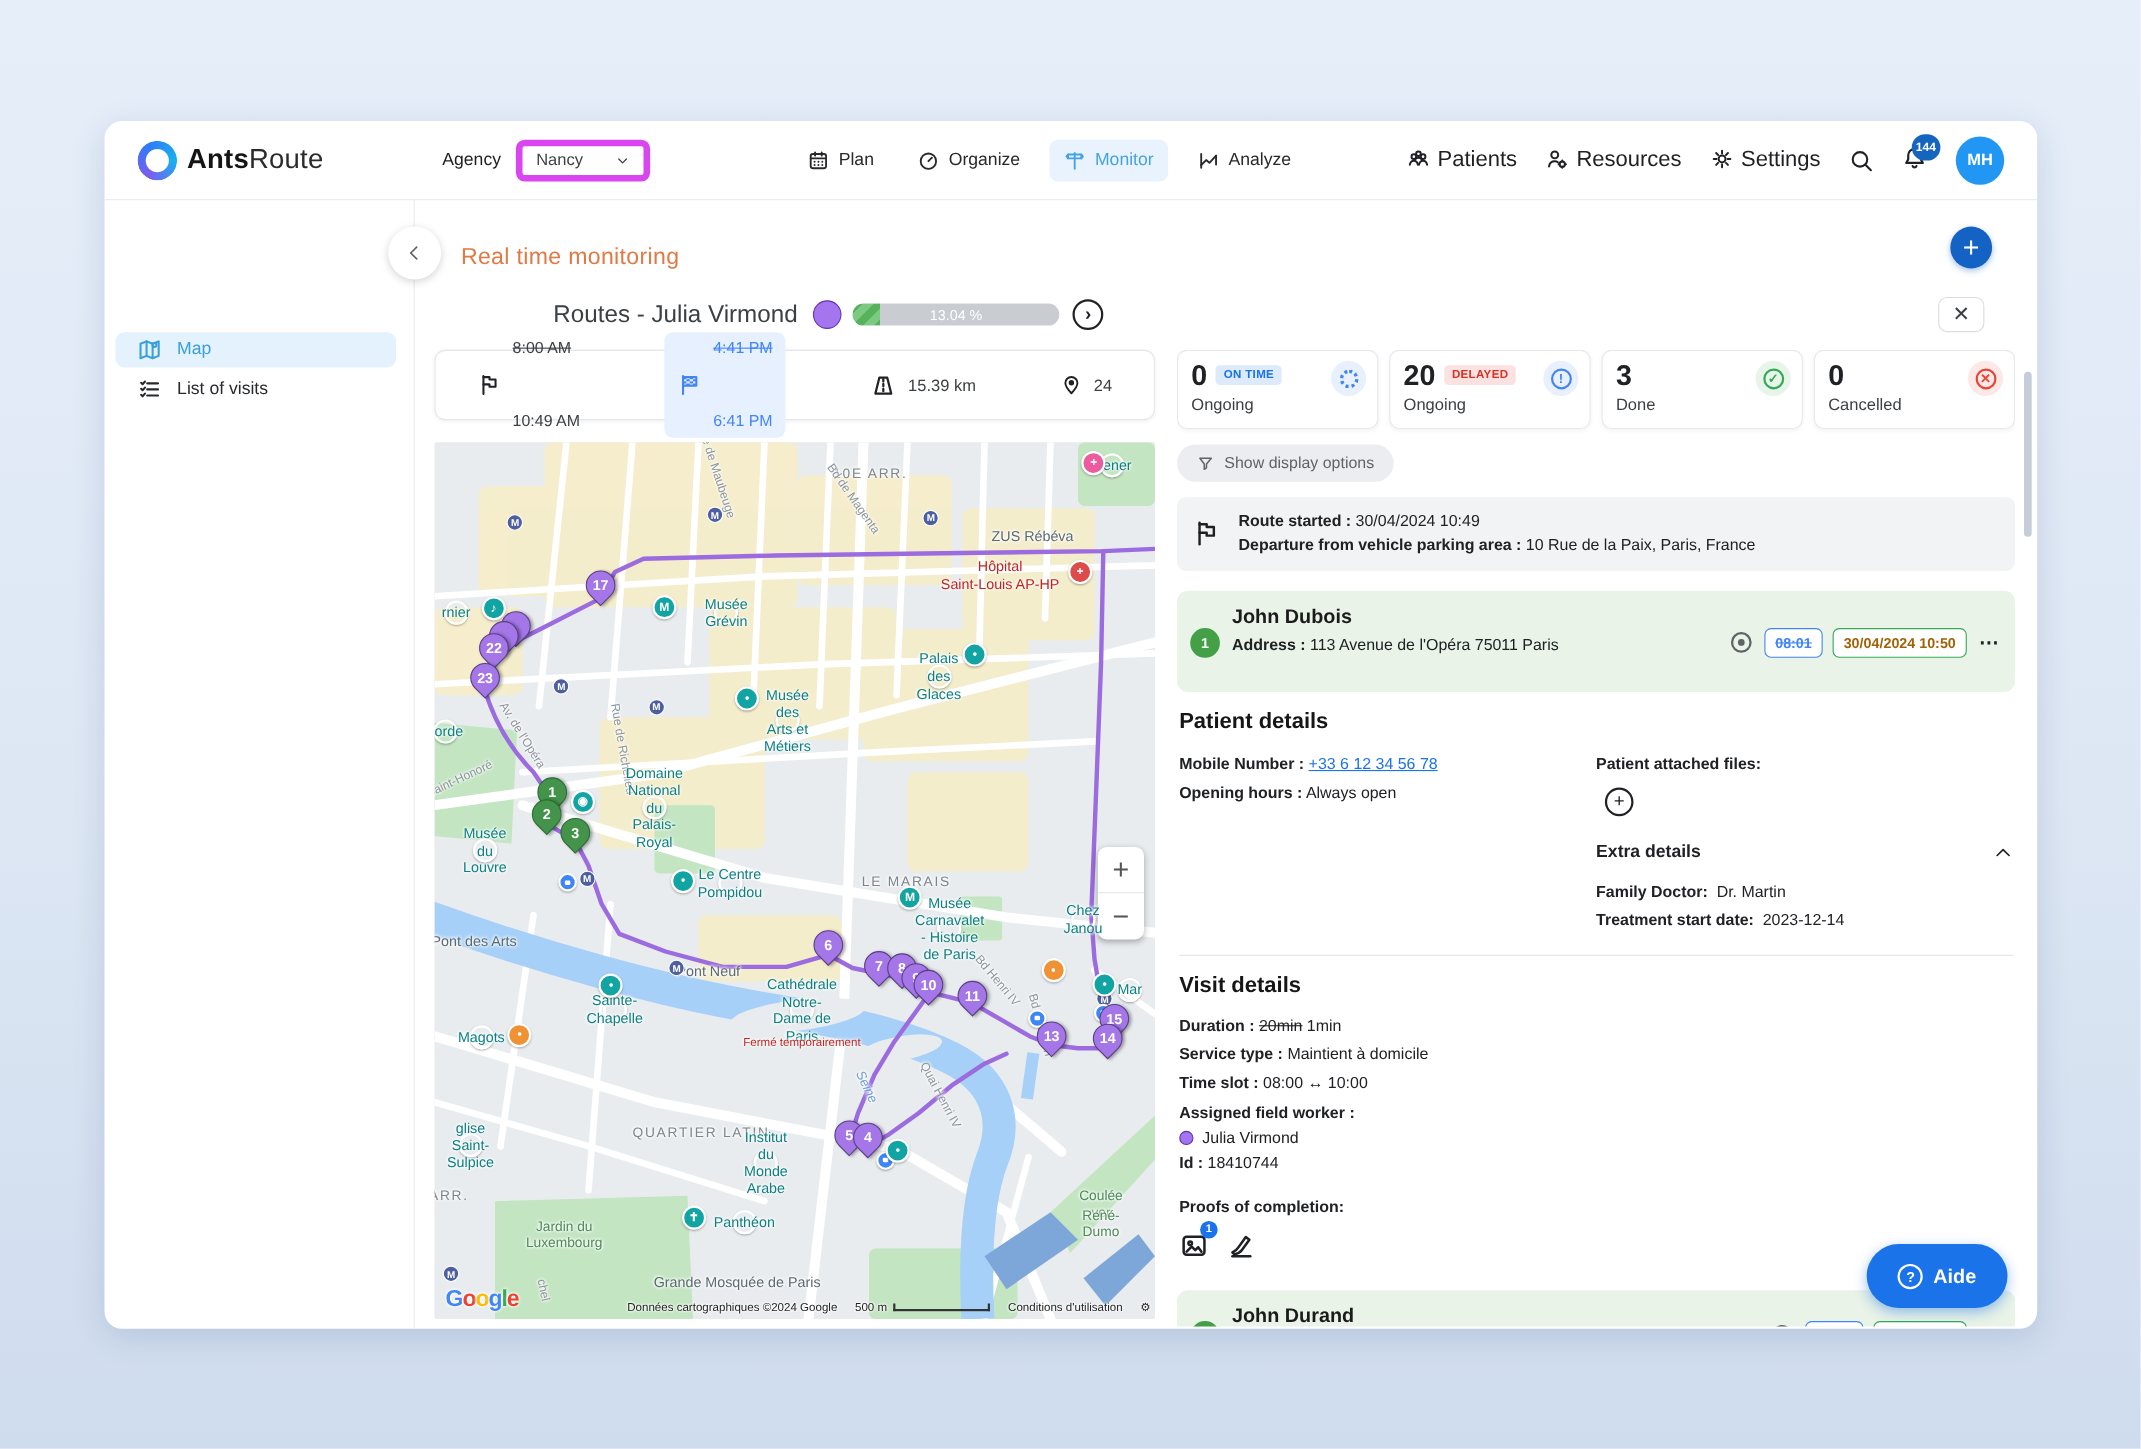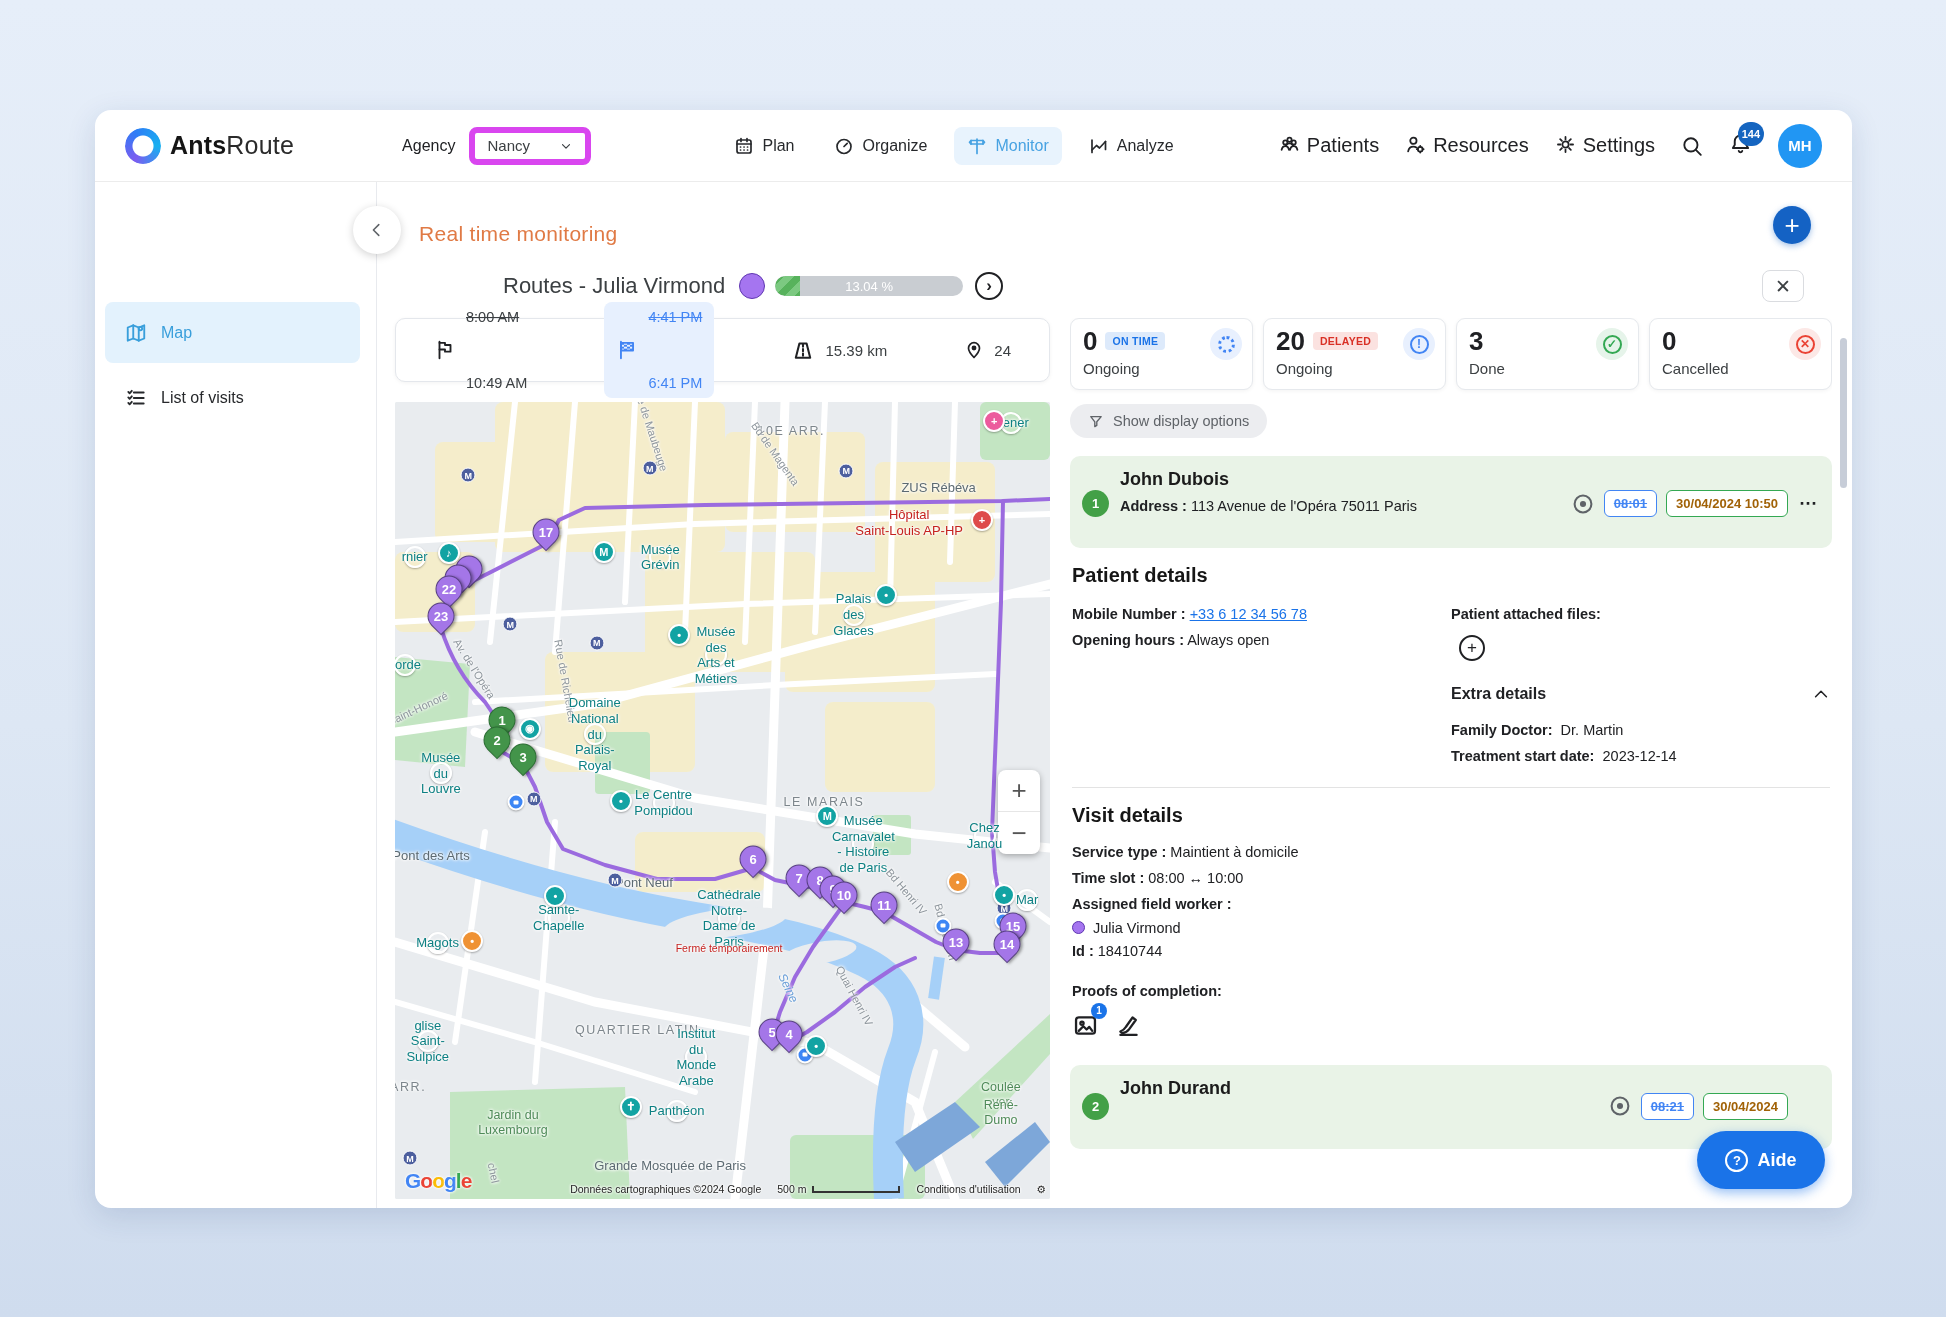--- a/index.html
+++ b/index.html
@@ -28,21 +28,21 @@
   .badge144 { position:absolute; top:-10px; right:-12px; background:#1565c0; color:#fff; font-size:11px; font-weight:700; min-width:24px; height:24px; border-radius:12px; display:flex; align-items:center; justify-content:center; padding:0 4px; }
   .avatar { width:44px; height:44px; border-radius:50%; background:#2196f3; color:#fff; font-weight:700; font-size:15px; display:flex; align-items:center; justify-content:center; cursor:pointer; }
 
   
   .backbtn { position:absolute; left:258px; top:96px; width:48px; height:48px; border-radius:50%; background:#fff; box-shadow:0 2px 8px rgba(0,0,0,.18); display:flex; align-items:center; justify-content:center; cursor:pointer; z-index:5; color:#5f6368; }
   .page-title { position:absolute; left:324px; top:112px; font-size:21px; color:#e07a45; font-weight:500; letter-spacing:.3px; }
   .plusbtn { position:absolute; right:41px; top:96px; width:38px; height:38px; border-radius:50%; background:#1462c4; color:#fff; font-size:26px; font-weight:400; display:flex; align-items:center; justify-content:center; cursor:pointer; box-shadow:0 2px 6px rgba(20,98,196,.4); }
 
   
   .sidebar { position:absolute; left:0; top:72px; bottom:0; width:282px; border-right:1px solid #e8eaee; padding-top:116px; }
-  .sideitem { display:flex; align-items:center; gap:14px; height:61px; margin:4px 16px 4px 10px; padding:0 20px; border-radius:8px; font-size:16px; color:#27292c; cursor:pointer; }
+  .sideitem { display:flex; align-items:center; gap:14px; height:32px; margin:4px 16px 4px 10px; padding:0 20px; border-radius:8px; font-size:16px; color:#27292c; cursor:pointer; }
   .sideitem.active { background:#e3f2fd; color:#399fdb; }
 
   
   .routes-header { position:absolute; left:282px; top:147px; right:0; height:58px; display:flex; align-items:center; }
   .routes-title { margin-left:126px; font-size:22px; color:#3c4043; }
   .worker-dot { width:26px; height:26px; border-radius:50%; background:#a575f0; border:1.5px solid #5e35b1; margin-left:14px; }
   .progress { width:188px; height:20px; border-radius:10px; background:#c9cdd2; margin-left:10px; position:relative; overflow:hidden; }
   .progress .fill { height:100%; border-radius:10px 0 0 10px; background:repeating-linear-gradient(135deg,#57b25c 0 7px,#7cc981 7px 14px); }
   .progress .ptxt { position:absolute; inset:0; display:flex; align-items:center; justify-content:center; color:#fff; font-size:13px; font-weight:500; }
   .circbtn { width:28px; height:28px; border-radius:50%; border:2px solid #202124; display:flex; align-items:center; justify-content:center; margin-left:12px; cursor:pointer; font-size:17px; font-weight:700; color:#202124; }
@@ -646,20 +646,30 @@
       </div>
     </div>
 
     <div class="pill">
       <svg class="ic" width="16" height="16" viewBox="0 0 20 20">
           <path d="M3.5 4.5h13L11 11v4.5l-2.5 1.5v-6z"></path>
         </svg>
       <span>Show display options</span>
     </div>
 
+    <div class="routeinfo">
+      <svg class="ic" width="26" height="26" viewBox="0 0 20 20">
+          <path d="M5 2.5v15"></path>
+          <path d="M5 3.5h5v2h5v6h-5v-2H5"></path>
+        </svg>
+      <div class="ri-lines">
+        <div><b>Route started :</b> <span>30/04/2024 10:49</span></div>
+        <div><b>Departure from vehicle parking area :</b> <span>10 Rue de la Paix, Paris, France</span></div>
+      </div>
+    </div>
 
     
     <div class="visitcard">
       <div class="vnum">1</div>
       <div class="vname">John Dubois</div>
       <div class="vaddr"><b>Address :</b> <span>113 Avenue de l'Opéra 75011 Paris</span></div>
       <div class="vright">
         <svg class="ic" width="24" height="24" viewBox="0 0 20 20" style="color:#5f6368">
             <circle cx="10" cy="10" r="7"></circle>
             <circle cx="10" cy="10" r="1.7" fill="currentColor"></circle>
@@ -691,20 +701,21 @@
           <div class="frow"><b>Treatment start date:</b>&nbsp; <span>2023-12-14</span></div>
         </div>
       </div>
       <div class="divider"></div>
     </div>
 
     
     <div class="sect">
       <div class="h2">Visit details</div>
       <div style="margin-top:12px">
+        <div class="frow"><b>Duration :</b> <span class="strike">20min</span> <span>1min</span></div>
         <div class="frow"><b>Service type :</b> <span>Maintient à domicile</span></div>
         <div class="frow"><b>Time slot :</b> <span>08:00 ↔ 10:00</span></div>
         <div class="frow"><b>Assigned field worker :</b></div>
         <div class="workrow">
             <span class="wdot"></span>
             <span>Julia Virmond</span>
           </div>
         <div class="frow"><b>Id :</b> <span>18410744</span></div>
       </div>
       <div class="proofs">

